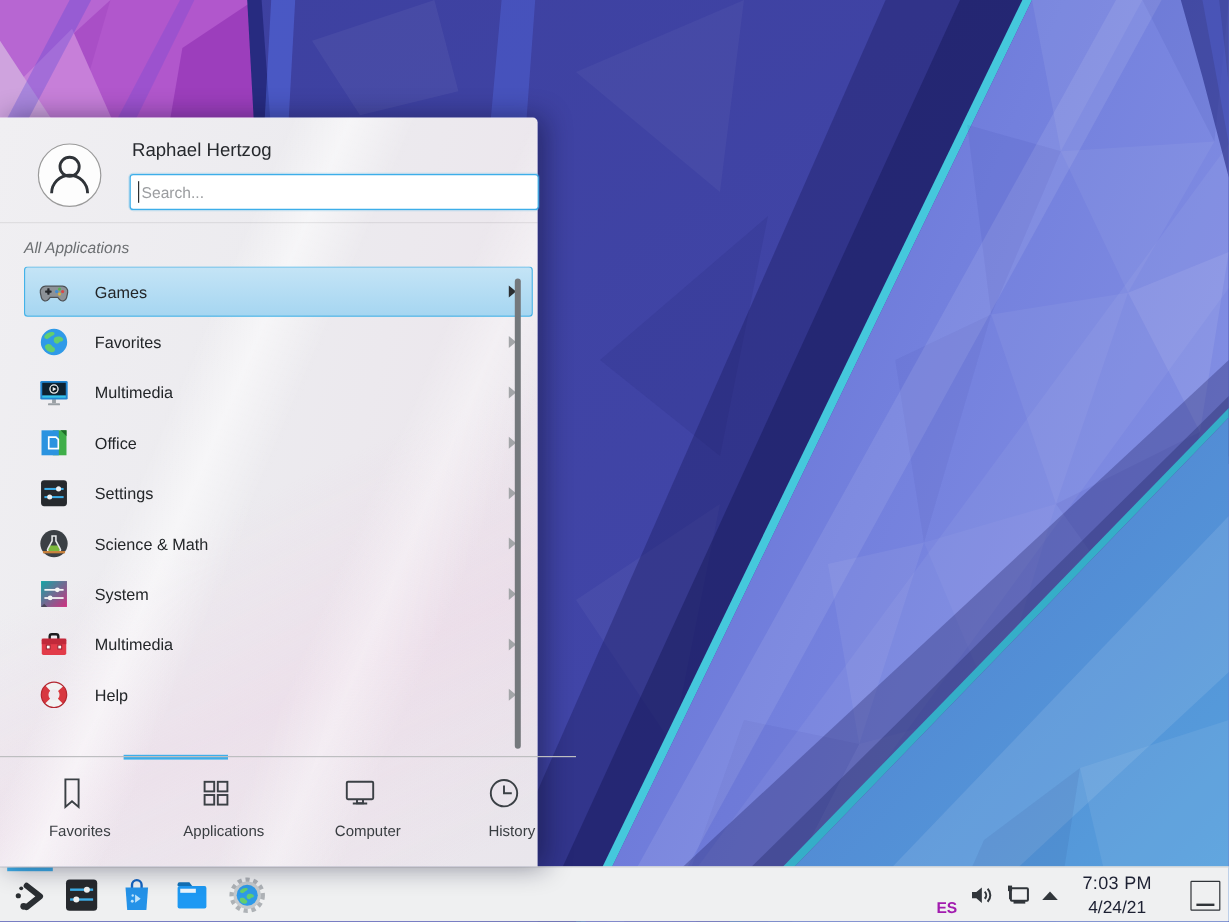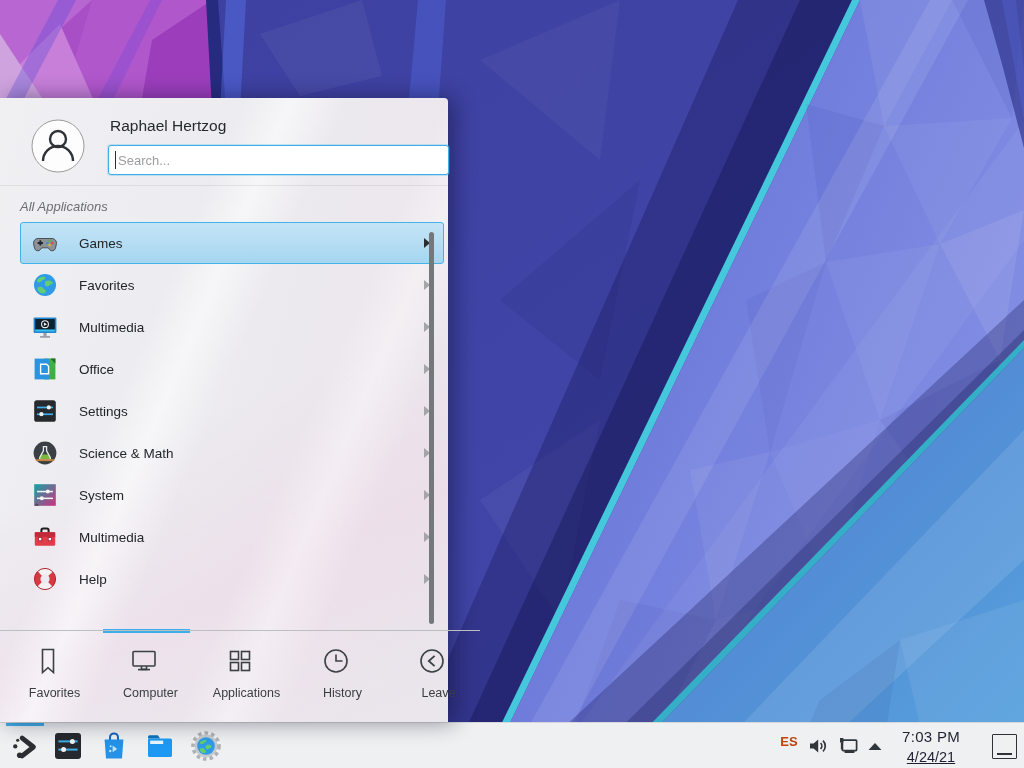--- a/index.html
+++ b/index.html
@@ -58,29 +58,29 @@
 
   
   .taskbar { position:absolute; left:0; bottom:0; width:1024px; height:46px;
              background:#eff0f1; border-top:1px solid #d6d7d8; z-index:4; }
   .launcher-cell { position:absolute; left:4px; top:0; width:42px; height:46px; }
   .active-line { position:absolute; left:2px; top:0; width:38px; height:3px; background:#3daee9; }
   .launcher-cell svg { position:absolute; left:6px; top:9px; }
   .task-icon { position:absolute; top:7px; width:32px; height:32px; }
   .ti-settings { left:52px; } .ti-discover { left:98px; } .ti-files { left:144px; } .ti-browser { left:190px; }
 
-  .tray-layout { position:absolute; left:776px; top:11px; width:26px; text-align:center;
-                 font-size:13px; font-weight:bold; color:#c2410c; }
+  .tray-layout { position:absolute; left:776px; top:26px; width:26px; text-align:center;
+                 font-size:13px; font-weight:bold; color:#a21caf; }
   .tray-volume { position:absolute; left:806px; top:11px; width:24px; height:24px; }
   .tray-network { position:absolute; left:835px; top:10px; width:26px; height:26px; }
   .tray-caret { position:absolute; left:867px; top:19px; width:16px; height:9px; }
 
   .clock { position:absolute; left:884px; top:2px; width:94px; text-align:center; color:#1d2133; }
   .clock-time { font-size:15px; line-height:24px; letter-spacing:.3px; }
-  .clock-date { font-size:14.5px; line-height:17px;text-decoration:underline; }
+  .clock-date { font-size:14.5px; line-height:17px; }
 
   .show-desktop { position:absolute; left:992px; top:11px; width:25px; height:25px;
                   border:1.6px solid #2f3338; border-radius:1px; }
   .show-desktop::after { content:""; position:absolute; left:4px; right:4px; bottom:3px; height:1.8px; background:#2f3338; }
 </style>
 </head>
 <body>
 
 <div class="desktop">
 
@@ -303,48 +303,41 @@
     <div class="tab-indicator"></div>
     <div class="tab-bar">
       <div class="tab">
         <svg class="tab-icon" viewBox="0 0 32 32">
           <path d="M10.5 4.5h11v23l-5.5-4.8-5.5 4.8z" fill="none" stroke="#3b4045" stroke-width="1.6"></path>
         </svg>
         <span class="tab-label">Favorites</span>
       </div>
       <div class="tab">
         <svg class="tab-icon" viewBox="0 0 32 32">
-          <rect x="5" y="6.5" width="22" height="14.5" rx="1" fill="none" stroke="#3b4045" stroke-width="1.6"></rect>
-          <path d="M13.5 21v3.4h5V21" fill="none" stroke="#3b4045" stroke-width="1.6"></path>
-          <path d="M10 24.6h12" stroke="#3b4045" stroke-width="1.6"></path>
-        </svg>
-        <span class="tab-label">Computer</span>
-      </div>
-      <div class="tab">
-        <svg class="tab-icon" viewBox="0 0 32 32">
           <rect x="6.5" y="6.5" width="8" height="8" fill="none" stroke="#3b4045" stroke-width="1.6"></rect>
           <rect x="17.5" y="6.5" width="8" height="8" fill="none" stroke="#3b4045" stroke-width="1.6"></rect>
           <rect x="6.5" y="17.5" width="8" height="8" fill="none" stroke="#3b4045" stroke-width="1.6"></rect>
           <rect x="17.5" y="17.5" width="8" height="8" fill="none" stroke="#3b4045" stroke-width="1.6"></rect>
         </svg>
         <span class="tab-label">Applications</span>
       </div>
       <div class="tab">
         <svg class="tab-icon" viewBox="0 0 32 32">
-          <circle cx="16" cy="16" r="11" fill="none" stroke="#3b4045" stroke-width="1.6"></circle>
-          <path d="M16 9.5V16h6.5" fill="none" stroke="#3b4045" stroke-width="1.6"></path>
-        </svg>
-        <span class="tab-label">History</span>
+          <rect x="5" y="6.5" width="22" height="14.5" rx="1" fill="none" stroke="#3b4045" stroke-width="1.6"></rect>
+          <path d="M13.5 21v3.4h5V21" fill="none" stroke="#3b4045" stroke-width="1.6"></path>
+          <path d="M10 24.6h12" stroke="#3b4045" stroke-width="1.6"></path>
+        </svg>
+        <span class="tab-label">Computer</span>
       </div>
       <div class="tab">
         <svg class="tab-icon" viewBox="0 0 32 32">
           <circle cx="16" cy="16" r="11" fill="none" stroke="#3b4045" stroke-width="1.6"></circle>
-          <path d="M18.6 10.8 12.8 16l5.8 5.2" fill="none" stroke="#3b4045" stroke-width="1.8"></path>
-        </svg>
-        <span class="tab-label">Leave</span>
+          <path d="M16 9.5V16h6.5" fill="none" stroke="#3b4045" stroke-width="1.6"></path>
+        </svg>
+        <span class="tab-label">History</span>
       </div>
     </div>
   </div>
 
   <div class="taskbar">
 
     <div class="launcher-cell">
       <div class="active-line"></div>
       <svg width="30" height="30" viewBox="0 0 32 32">
         <path d="M13 6.5 25 16 13 25.5" fill="none" stroke="#2b2f33" stroke-width="5.2" stroke-linecap="round" stroke-linejoin="round"></path>

